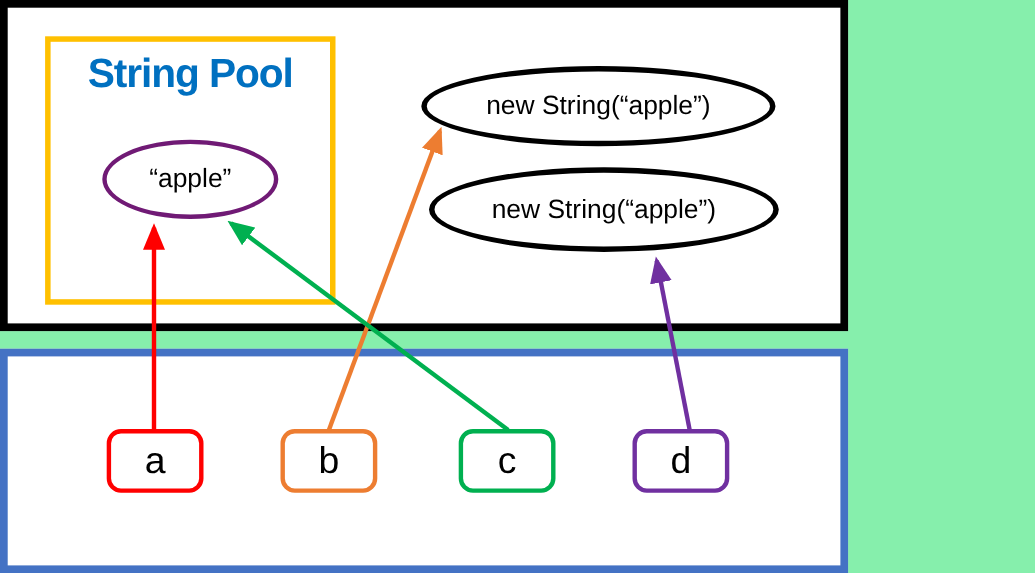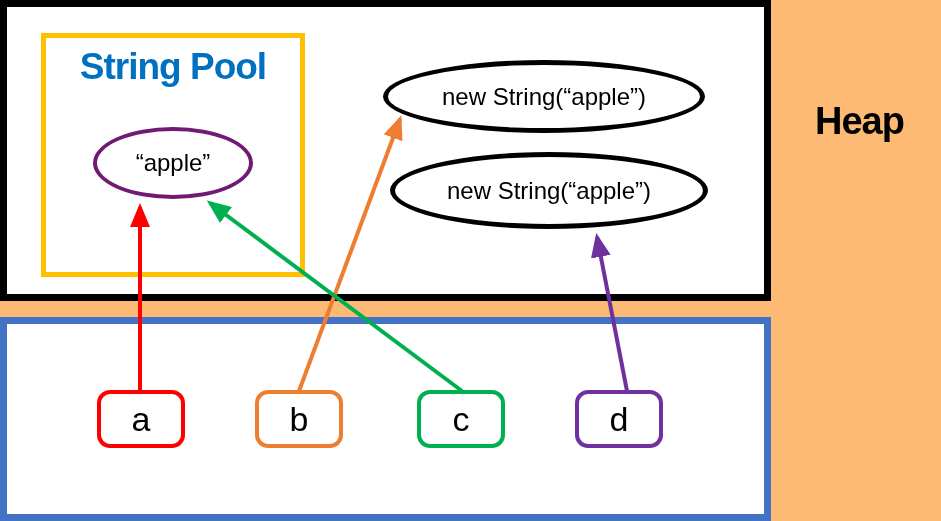--- a/index.html
+++ b/index.html
@@ -1,17 +1,17 @@
 <!DOCTYPE html>
 <html><head>
 <meta charset="utf-8">
 <style>
   html, body { margin:0; padding:0; background:#ffffff; }
   .canvas {
-    position:relative; width:941px; height:521px; background:#fdba74;
+    position:relative; width:941px; height:521px; background:#86efac;
     font-family:"Liberation Sans","DejaVu Sans",sans-serif; overflow:hidden;
   }
   .canvas * { box-sizing:border-box; }
 
   
   .heap-box {
     position:absolute; left:0; top:0; width:771px; height:301px;
     border:7px solid #000000; background:#ffffff;
   }
   .string-pool-box {
@@ -78,21 +78,20 @@
     <span>“apple”</span>
   </div>
 
   <div class="ellipse obj1-ellipse">
     <span>new String(“apple”)</span>
   </div>
   <div class="ellipse obj2-ellipse">
     <span>new String(“apple”)</span>
   </div>
 
-  <div class="side-label heap-label">Heap</div>
 
   <div class="stack-box"></div>
 
   <div class="var-box var-a">
     <span>a</span>
   </div>
   <div class="var-box var-b">
     <span>b</span>
   </div>
   <div class="var-box var-c">

